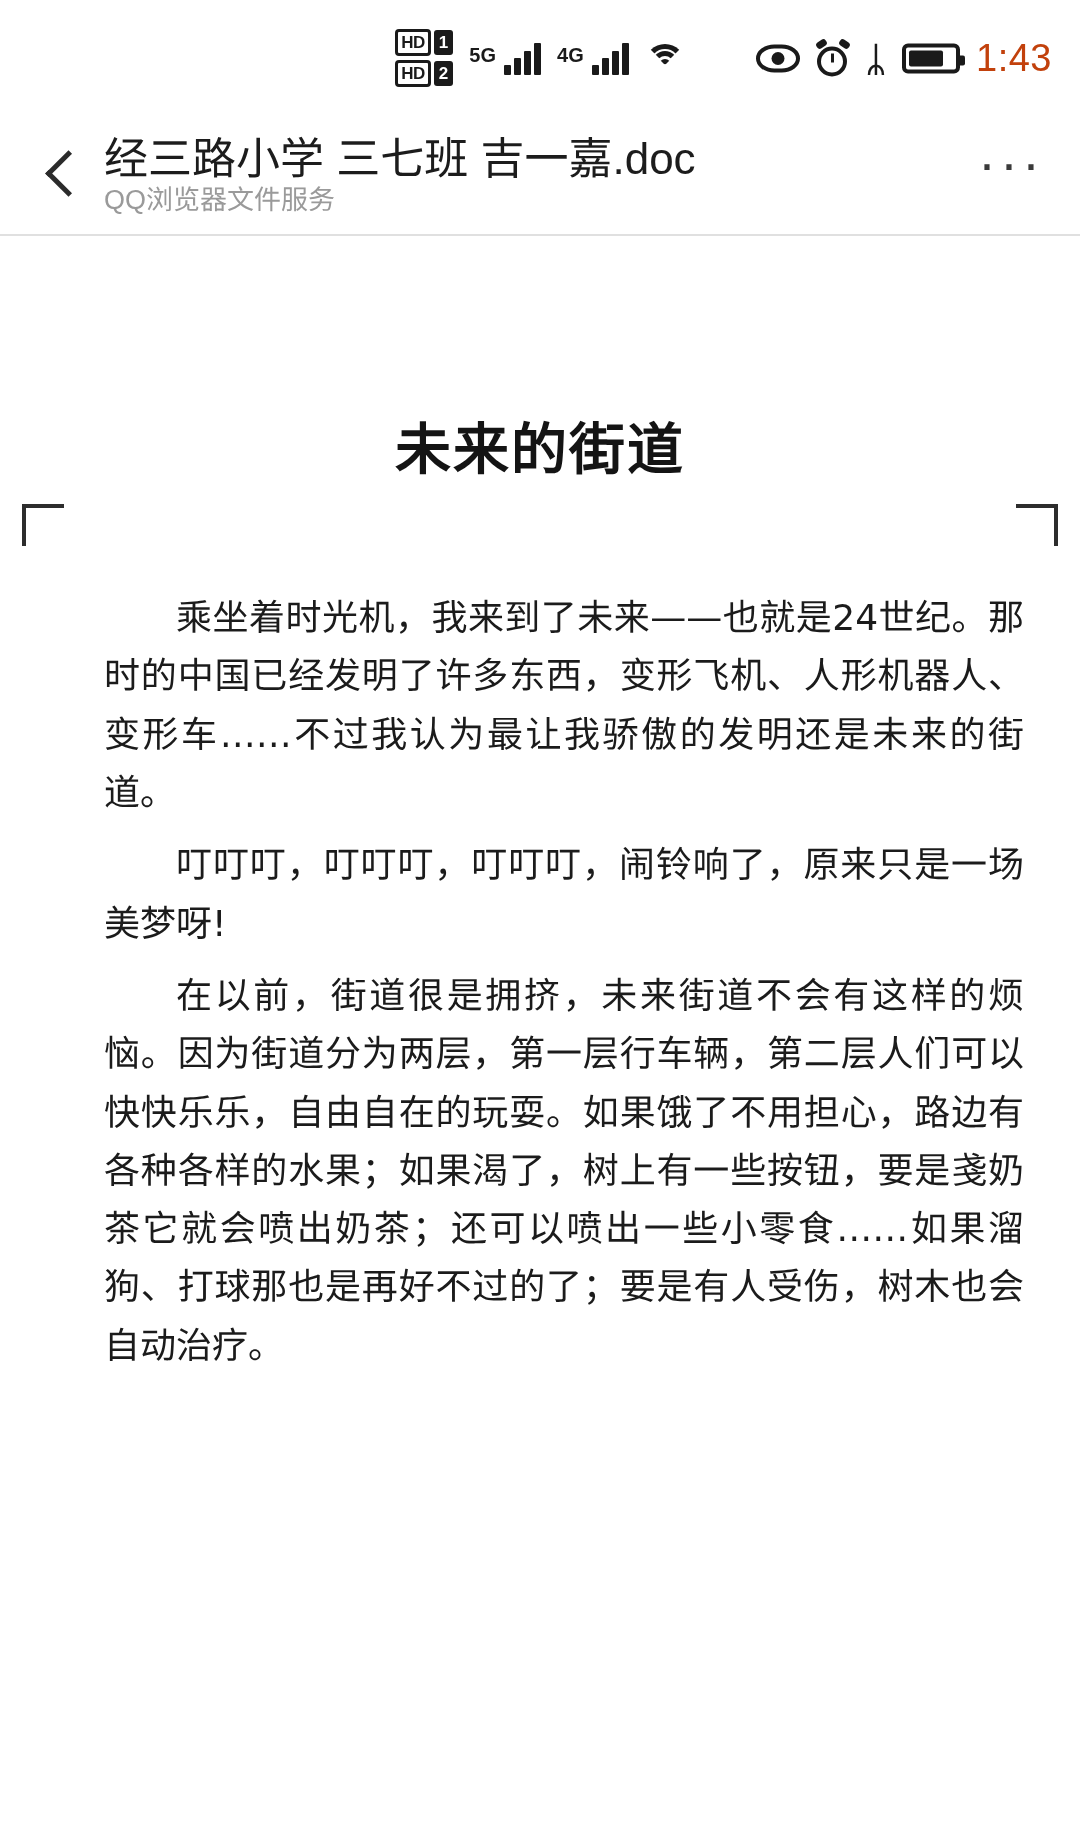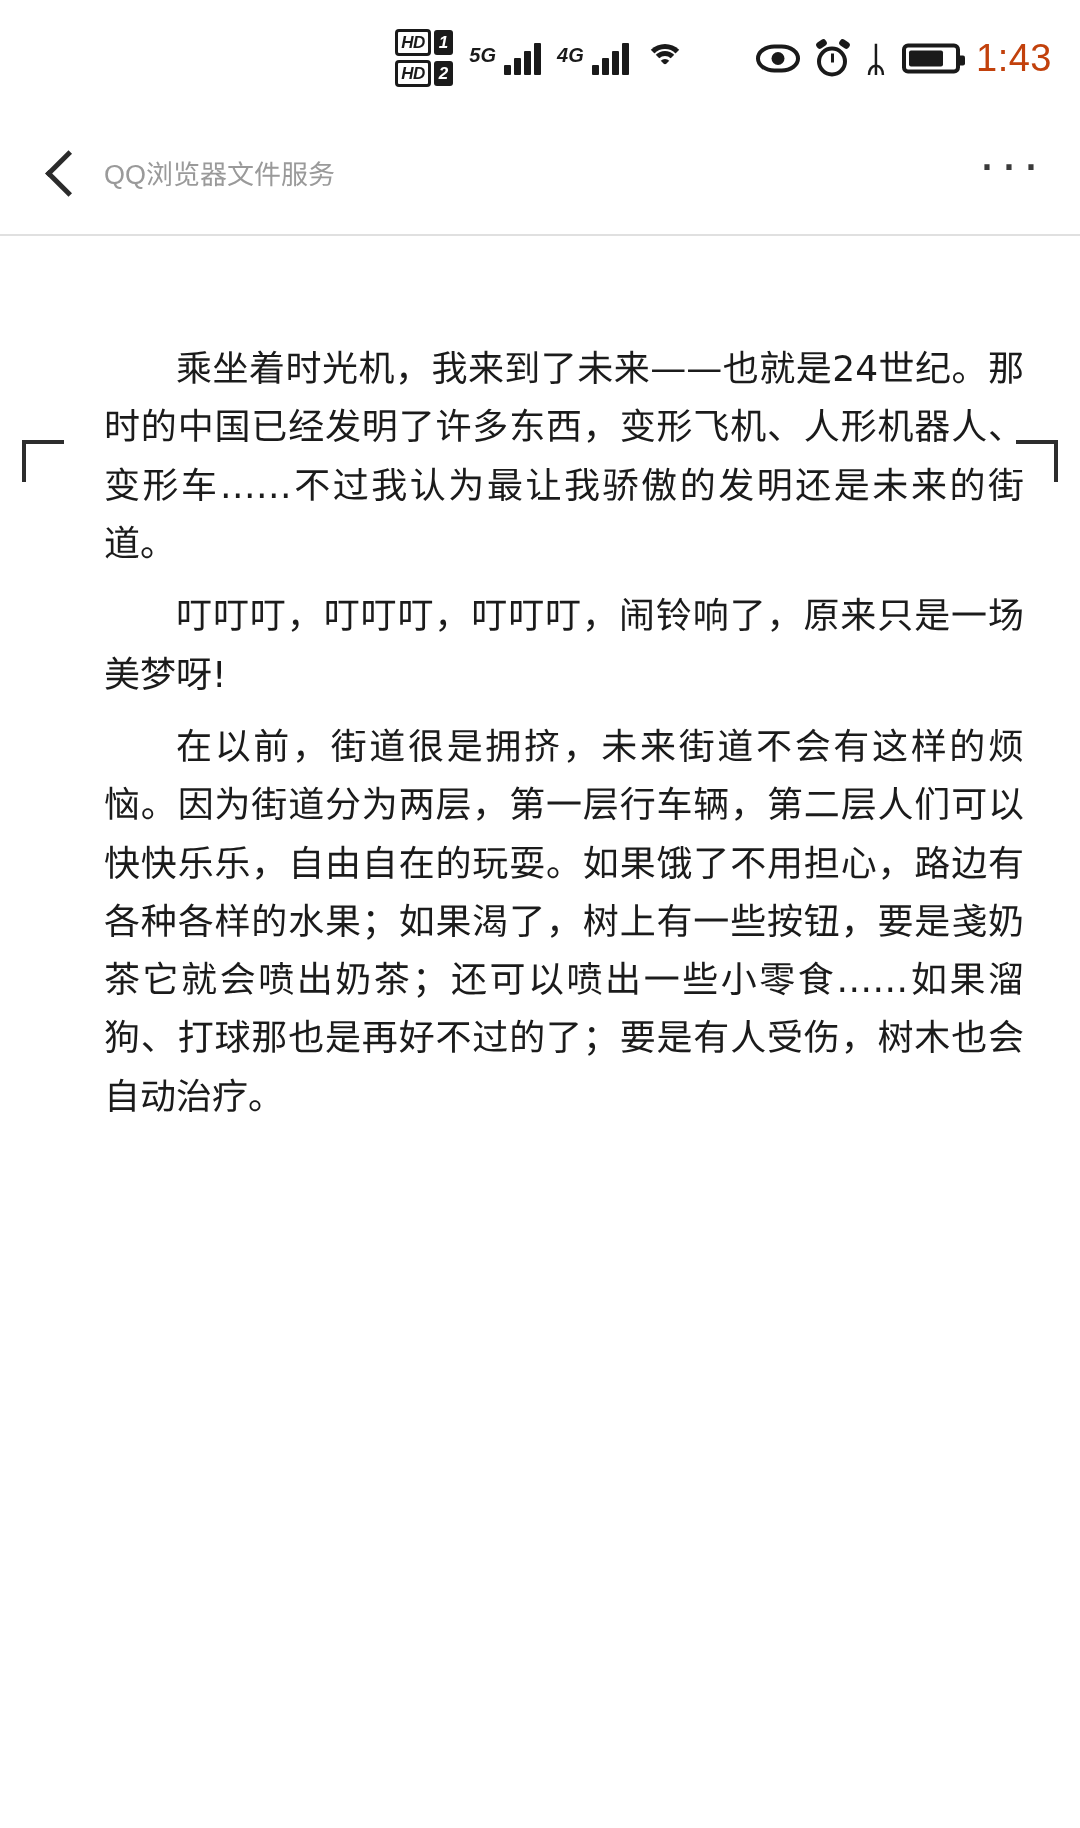--- a/index.html
+++ b/index.html
@@ -17,21 +17,20 @@
     display: flex;
     align-items: center;
     justify-content: center;
     position: relative;
     padding: 0 30px;
   }
   .status-center {
     display: flex;
     align-items: center;
     gap: 10px;
-    font-style: italic;
   }
   .hd-stack {
     display: flex;
     flex-direction: column;
     gap: 4px;
   }
   .hd-badge {
     display: flex;
     align-items: center;
     gap: 3px;
@@ -334,29 +333,31 @@
     <div class="battery">
       <div class="fill"></div>
     </div>
     <div class="clock">1:43</div>
   </div>
 </div>
 
 <div class="titlebar">
   <div class="back-chevron"></div>
   <div class="title-texts">
+    <div class="doc-title">经三路小学 三七班 吉一嘉.doc</div>
     <div class="doc-sub">QQ浏览器文件服务</div>
   </div>
   <div class="more-btn">···</div>
 </div>
 <div class="divider"></div>
 
 <div class="page">
   <div class="crop-mark crop-tl"></div>
   <div class="crop-mark crop-tr"></div>
 
+  <div class="doc-heading">未来的街道</div>
 
   <div class="doc-body">
     <p>乘坐着时光机，我来到了未来——也就是24世纪。那时的中国已经发明了许多东西，变形飞机、人形机器人、变形车……不过我认为最让我骄傲的发明还是未来的街道。</p>
     <p>叮叮叮，叮叮叮，叮叮叮，闹铃响了，原来只是一场美梦呀!</p>
     <p>在以前，街道很是拥挤，未来街道不会有这样的烦恼。因为街道分为两层，第一层行车辆，第二层人们可以快快乐乐，自由自在的玩耍。如果饿了不用担心，路边有各种各样的水果；如果渴了，树上有一些按钮，要是戔奶茶它就会喷出奶茶；还可以喷出一些小零食……如果溜狗、打球那也是再好不过的了；要是有人受伤，树木也会自动治疗。</p>
   </div>
 </div>
 
 </body></html>

